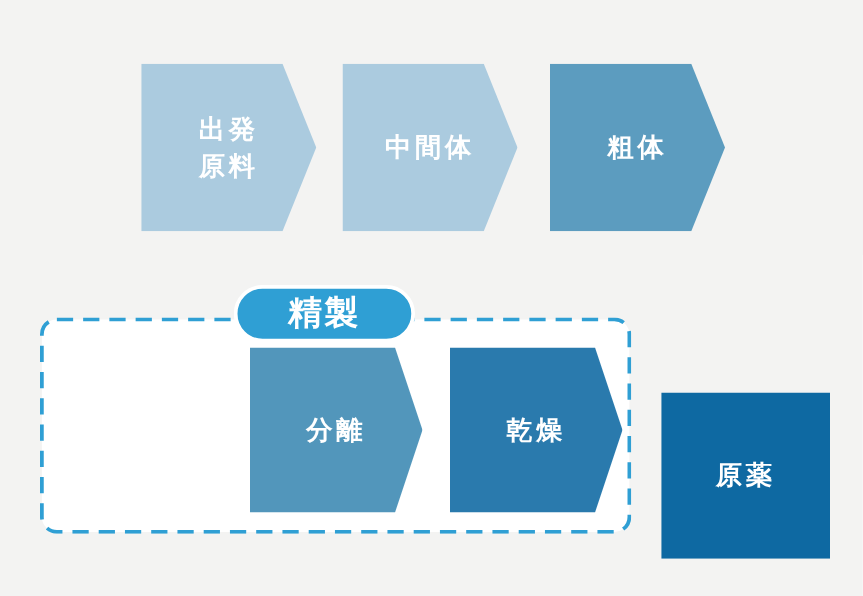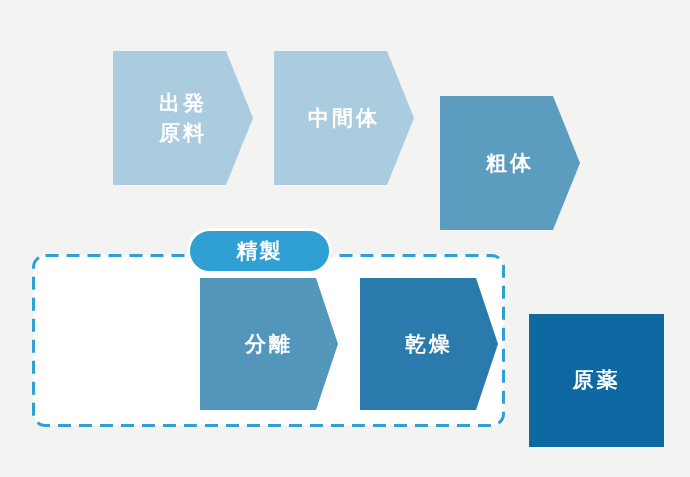--- a/index.html
+++ b/index.html
@@ -21,21 +21,21 @@
     justify-content: center;
     color: #ffffff;
     font-weight: 700;
     font-size: 21px;
     letter-spacing: 3px;
     line-height: 1.45;
     white-space: pre-line;
     text-align: center;
     pointer-events: none;
   }
-  .badge-label { font-size: 21px; letter-spacing: 2px; }
+  .badge-label { font-size: 27px; letter-spacing: 2px; }
 </style>
 </head>
 <body>
 
 <div class="canvas">
 
   <div class="shape" style="left:113px; top:51px;">
     <svg width="140" height="134" viewBox="0 0 140 134">
       <polygon points="0,0 113,0 140,67 113,134 0,134" fill="#abcbdf"></polygon>
     </svg>
@@ -43,21 +43,21 @@
 原料</div>
   </div>
 
   <div class="shape" style="left:274px; top:51px;">
     <svg width="140" height="134" viewBox="0 0 140 134">
       <polygon points="0,0 113,0 140,67 113,134 0,134" fill="#abcbdf"></polygon>
     </svg>
     <div class="shape-label">中間体</div>
   </div>
 
-  <div class="shape" style="left:440px; top:51px;margin-top:45px;">
+  <div class="shape" style="left:440px; top:51px;">
     <svg width="140" height="134" viewBox="0 0 140 134">
       <polygon points="0,0 113,0 140,67 113,134 0,134" fill="#5c9cbf"></polygon>
     </svg>
     <div class="shape-label">粗体</div>
   </div>
 
   <div class="shape" style="left:32px; top:254px;">
     <svg width="473" height="173" viewBox="0 0 473 173">
       <rect x="1.5" y="1.5" width="470" height="170" rx="12" stroke-width="3" stroke-dasharray="13 8" fill="#ffffff" stroke="#2f9fd4"></rect>
     </svg>

